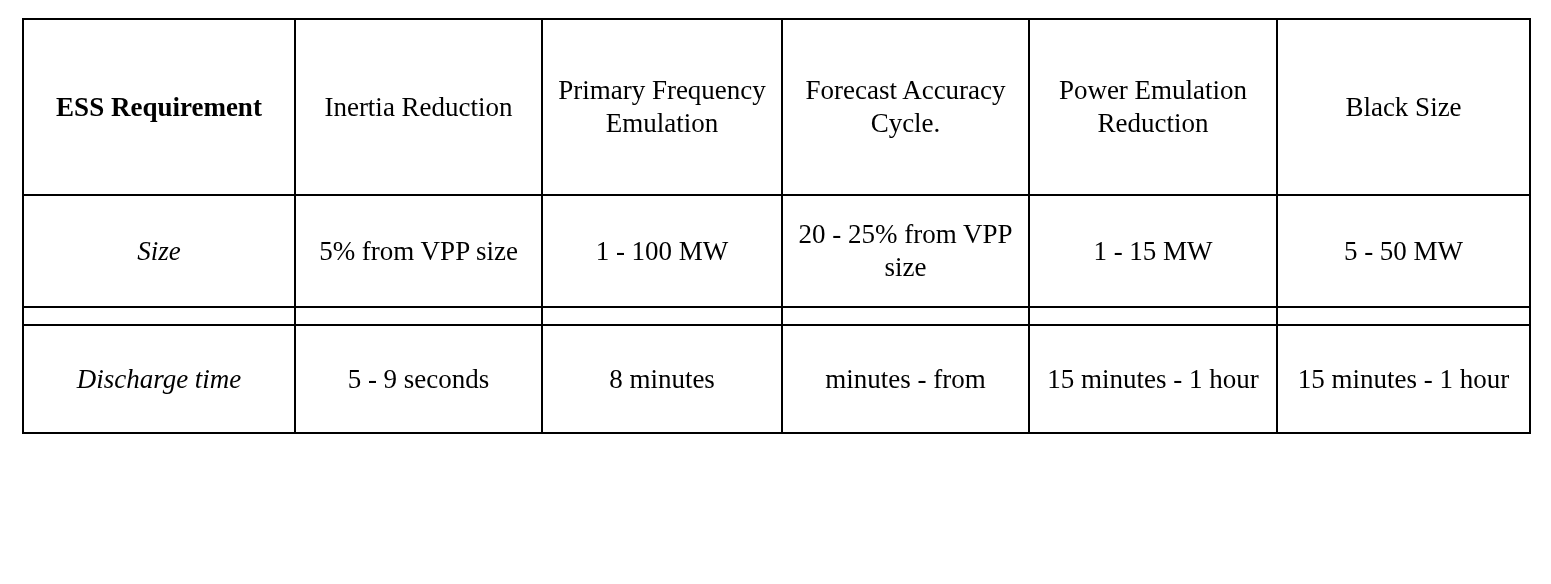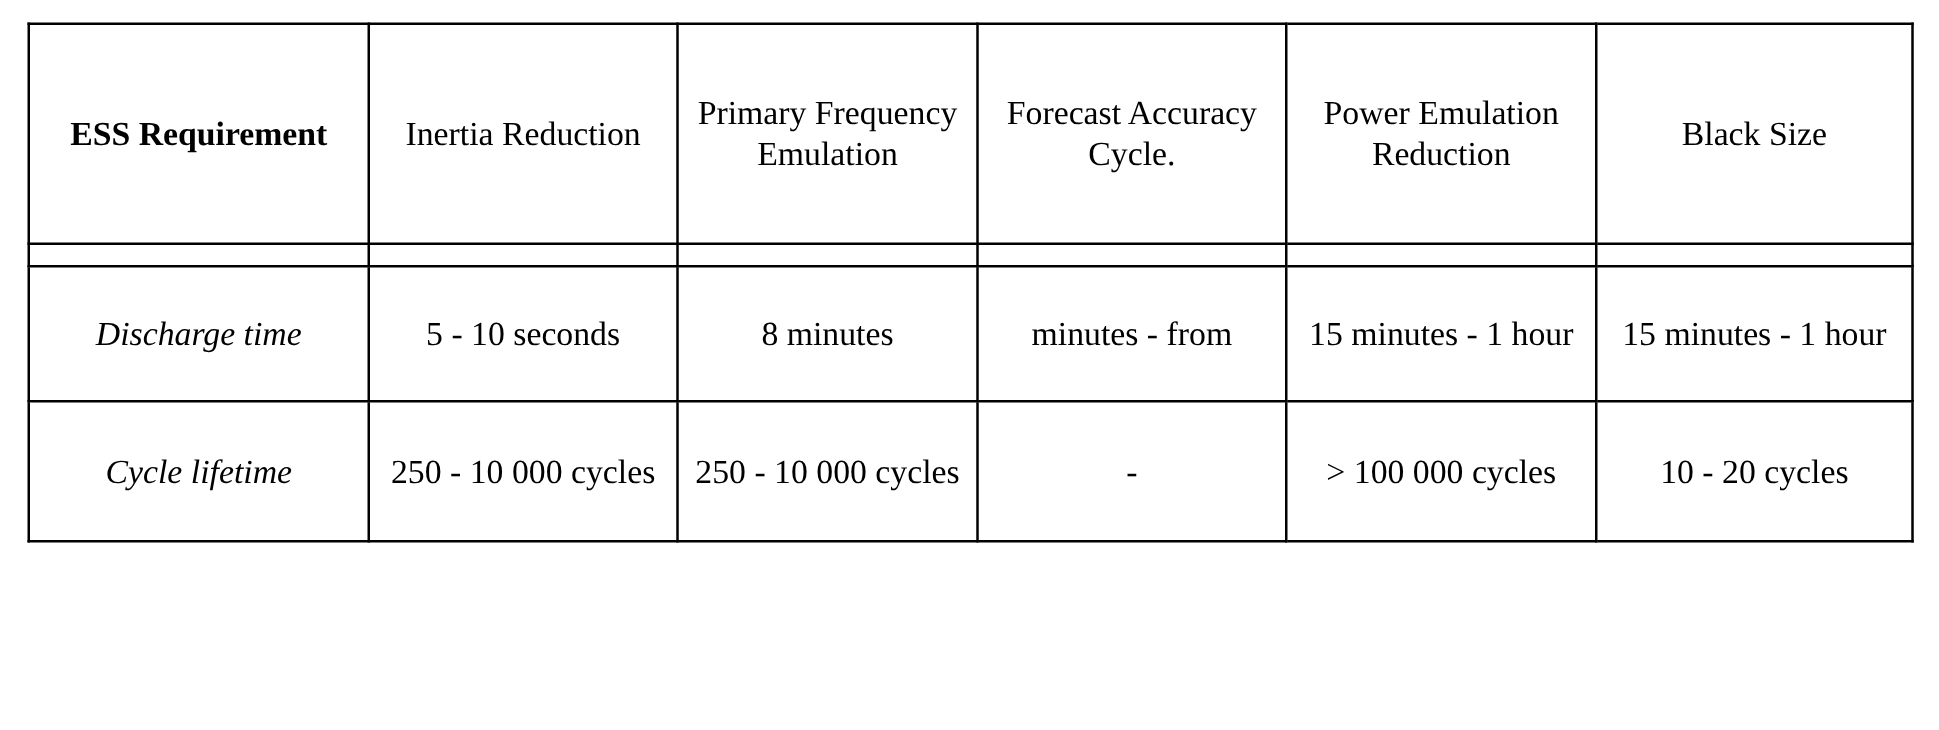--- a/index.html
+++ b/index.html
@@ -77,39 +77,39 @@
     </colgroup>
     <tbody>
       <tr class="header-row">
         <td class="first">ESS Requirement</td>
         <td>Inertia Reduction</td>
         <td>Primary Frequency Emulation</td>
         <td>Forecast Accuracy Cycle.</td>
         <td>Power Emulation Reduction</td>
         <td>Black Size</td>
       </tr>
+      <tr class="row-size">
+        <td class="rowlabel">Size</td>
+        <td>5% from VPP size</td>
+        <td>1 - 100 MW</td>
+        <td>20 - 25% from VPP size</td>
+        <td>1 - 15 MW</td>
+        <td>5 - 50 MW</td>
+      </tr>
       <tr class="spacer-row">
         <td></td>
         <td></td>
         <td></td>
         <td></td>
         <td></td>
         <td></td>
       </tr>
       <tr class="row-discharge">
         <td class="rowlabel">Discharge time</td>
-        <td>5 - 10 seconds</td>
+        <td>5 - 9 seconds</td>
         <td>8 minutes</td>
         <td>minutes - from</td>
         <td>15 minutes - 1 hour</td>
         <td>15 minutes - 1 hour</td>
-      </tr>
-      <tr class="row-cycle">
-        <td class="rowlabel">Cycle lifetime</td>
-        <td>250 - 10 000 cycles</td>
-        <td>250 - 10 000 cycles</td>
-        <td>-</td>
-        <td>&gt; 100 000 cycles</td>
-        <td>10 - 20 cycles</td>
       </tr>
     </tbody>
   </table>
 </div>
 
 </body></html>

